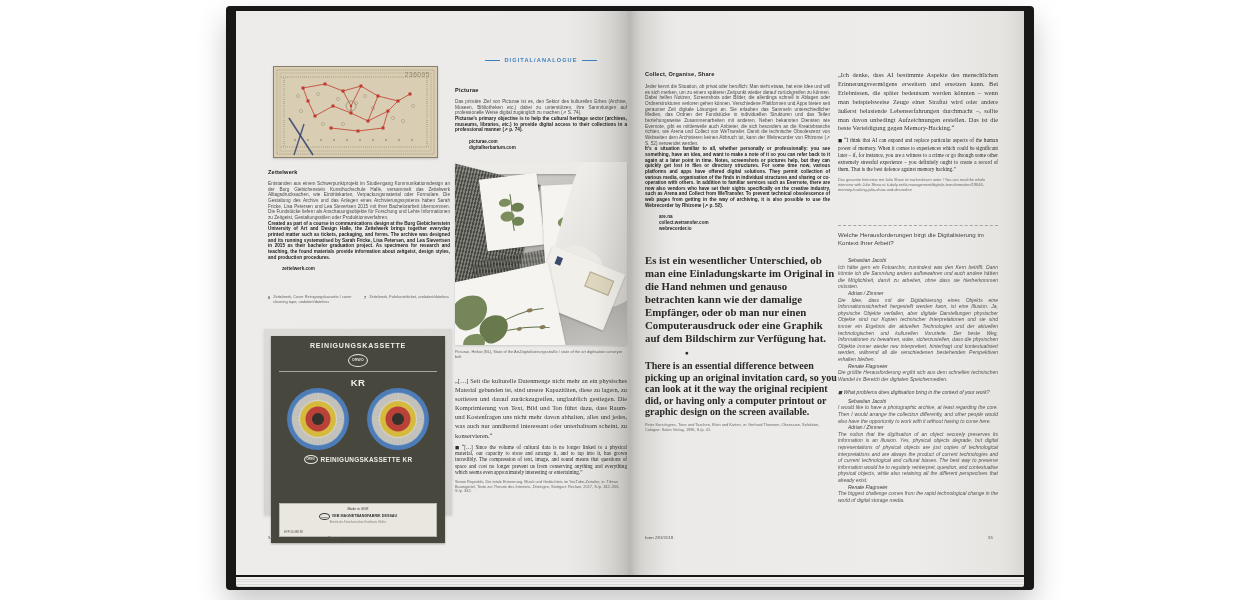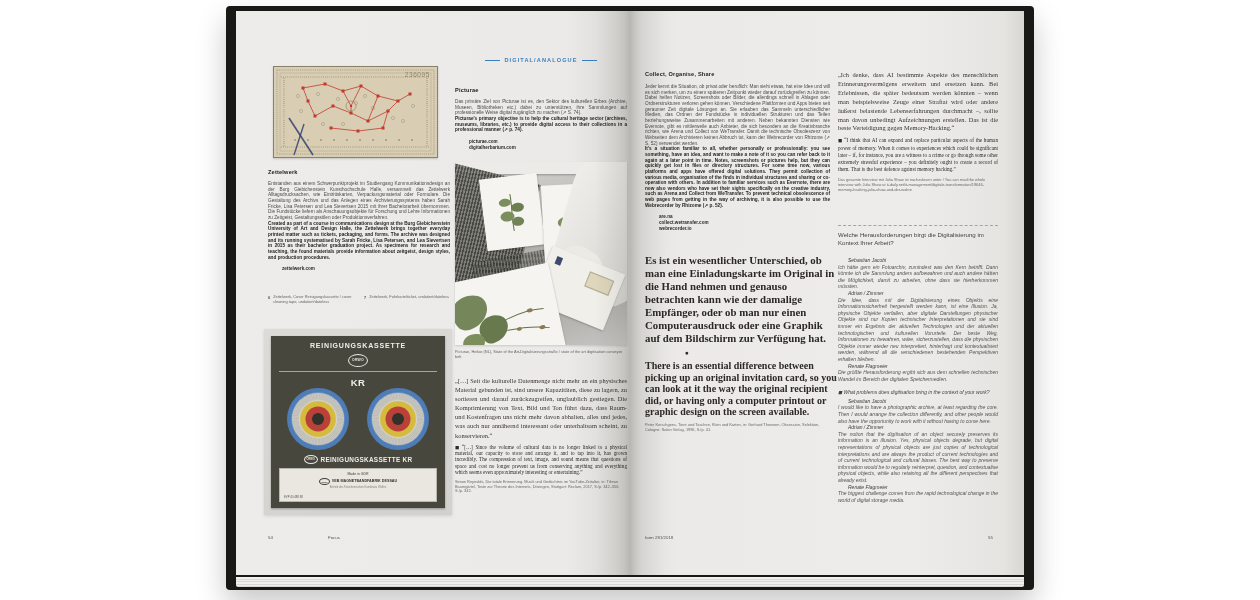--- a/index.html
+++ b/index.html
@@ -39,21 +39,21 @@
   #lp-map .tnum { position:absolute; right:8px; top:5px; color:#8e8468; font-size:6.5px; letter-spacing:.6px; }
 
   #zw-head { position:absolute; left:32px; top:158px; }
   #zw-body { position:absolute; left:32px; top:170px; width:182px; }
   #zw-caps { position:absolute; left:32px; top:284px; width:185px; display:flex; gap:10px; }
   .capitem { display:flex; gap:3px; width:86px; }
   .capnum  { font-weight:bold; font-size:3.9px; color:#55534f; }
 
   #box-area { position:absolute; left:28px; top:318px; width:188px; height:186px;
     background:linear-gradient(160deg,#dcdbd8,#d2d1ce); box-shadow:0 1px 3px rgba(0,0,0,.12); }
-  #kbox { position:absolute; left:7px; top:7px; width:174px; height:172px; background:#47473e;
+  #kbox { position:absolute; left:7px; top:7px; width:174px; height:207px; background:#47473e;
     box-shadow:0 1px 2px rgba(0,0,0,.3); }
   #kbox .ktitle { position:absolute; left:0; right:0; top:6px; text-align:center;
     color:#efeee8; font-size:7px; font-weight:bold; letter-spacing:.8px; }
   .roundel { border:1px solid #e8e6de; border-radius:50%; color:#e8e6de;
     font-weight:bold; text-align:center; }
   #kbox .r1 { position:absolute; left:50%; top:18px; transform:translateX(-50%);
     width:20px; height:13px; font-size:3.4px; line-height:11px; letter-spacing:.3px; }
   #kbox .krrow { position:absolute; left:8px; right:8px; top:35px; border-top:.6px solid rgba(230,228,218,.6); text-align:center; }
   #kbox .kr { color:#efeee8; font-weight:bold; font-size:9.5px; letter-spacing:.5px; line-height:13px; }
   #ktargets { position:absolute; left:0; top:50px; }

